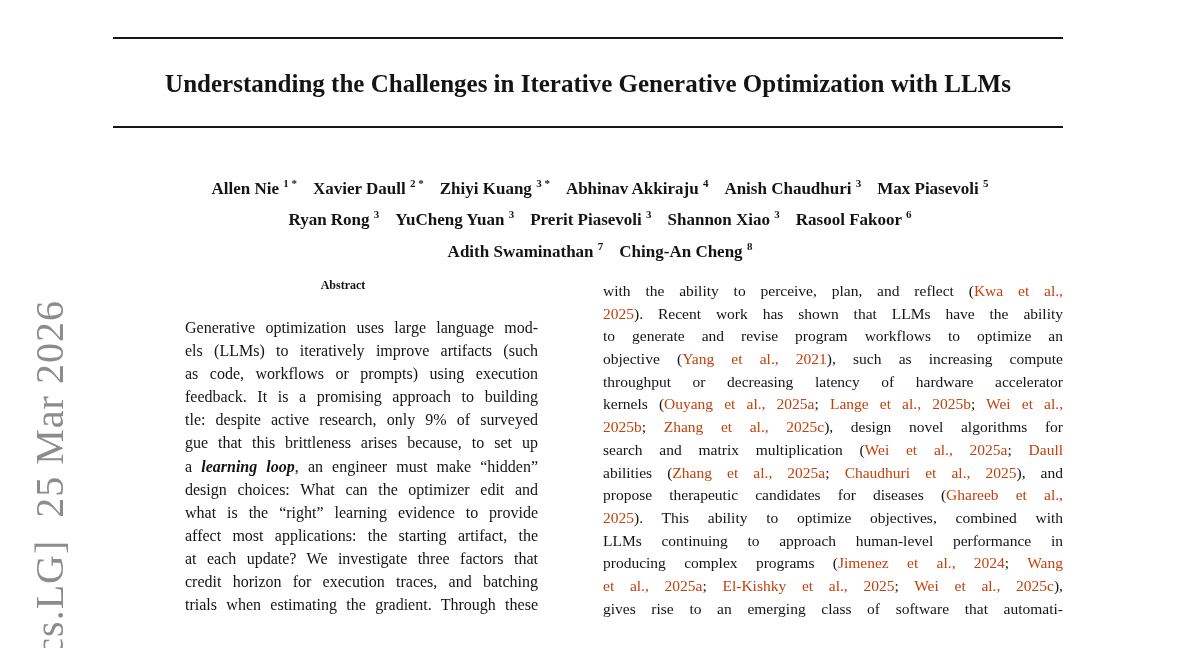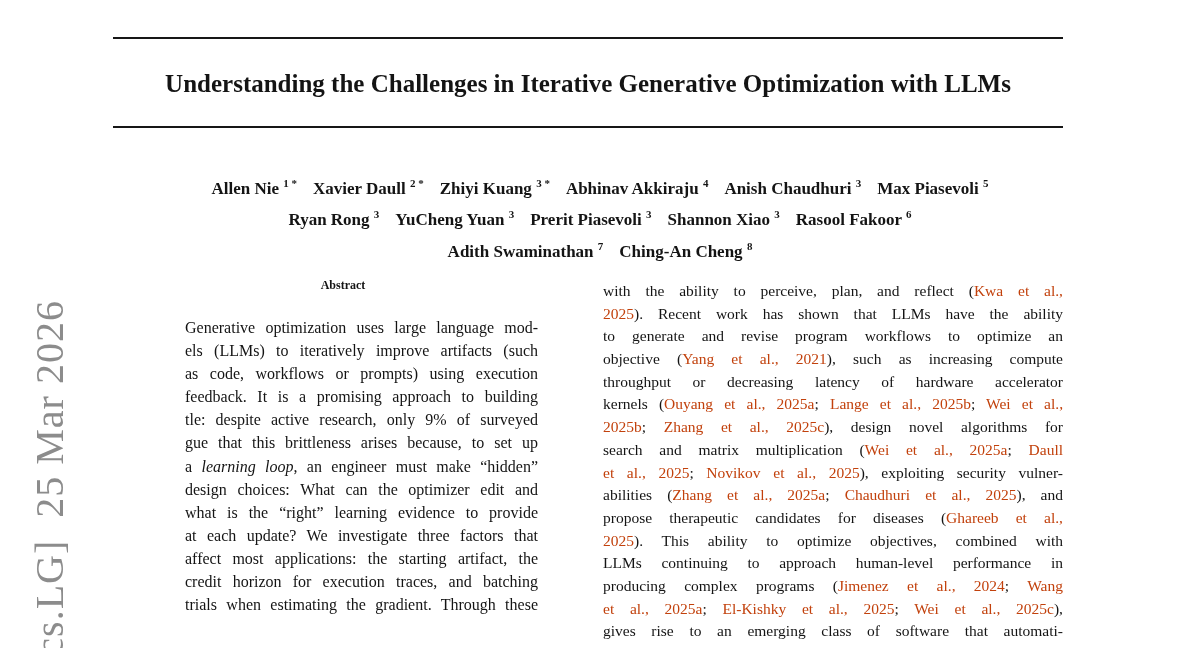--- a/index.html
+++ b/index.html
@@ -22,21 +22,21 @@
   .author{margin:0 8px;white-space:nowrap;}
   .author sup{font-size:11px;font-weight:bold;}
   .abstract-col{position:absolute;left:113px;top:272px;width:460px;}
   .abstract-heading{text-align:center;font-weight:bold;font-size:12px;line-height:26px;}
   .abstract-body{margin:18px 35px 0 35px;width:390px;font-size:16px;}
   .abstract-body .jline{line-height:23.1px;height:23.1px;margin-left:37px;}
   .intro-col{position:absolute;left:603px;top:280px;width:460px;font-size:15.5px;}
   .intro-col .jline{line-height:22.7px;height:22.7px;}
   .jline{text-align:justify;text-align-last:justify;overflow:hidden;}
   .cite{color:#c2410c;}
-  .it{font-style:italic;}
+  .it{font-style:italic;font-weight:bold;}
   .watermark{
     position:absolute;left:30px;top:670px;transform:rotate(-90deg);
     transform-origin:0 0;font-size:40px;line-height:40px;color:#8c8c8c;
     white-space:pre;letter-spacing:1px;
   }
 </style>
 </head>
 <body>
 
 <div class="page">
@@ -55,37 +55,36 @@
     <div class="abstract-body" id="abstract-body">
         <div class="jline"><span>Generative optimization uses large language mod-</span></div>
         <div class="jline"><span>els (LLMs) to iteratively improve artifacts (such</span></div>
         <div class="jline"><span>as code, workflows or prompts) using execution</span></div>
         <div class="jline"><span>feedback. It is a promising approach to building</span></div>
         <div class="jline"><span>tle: despite active research, only 9% of surveyed</span></div>
         <div class="jline"><span>gue that this brittleness arises because, to set up</span></div>
         <div class="jline"><span>a </span><span class="it">learning loop</span><span>, an engineer must make “hidden”</span></div>
         <div class="jline"><span>design choices: What can the optimizer edit and</span></div>
         <div class="jline"><span>what is the “right” learning evidence to provide</span></div>
+        <div class="jline"><span>affect most applications: the starting artifact, the</span></div>
         <div class="jline"><span>at each update? We investigate three factors that</span></div>
-        <div class="jline"><span>affect most applications: the starting artifact, the</span></div>
         <div class="jline"><span>credit horizon for execution traces, and batching</span></div>
         <div class="jline"><span>trials when estimating the gradient. Through these</span></div>
       </div>
   </div>
 
   <div class="intro-col" id="intro-col">
       <div class="jline"><span>with the ability to perceive, plan, and reflect (</span><span class="cite">Kwa et al.,</span></div>
       <div class="jline"><span class="cite">2025</span><span>). Recent work has shown that LLMs have the ability</span></div>
       <div class="jline"><span>to generate and revise program workflows to optimize an</span></div>
       <div class="jline"><span>objective (</span><span class="cite">Yang et al., 2021</span><span>), such as increasing compute</span></div>
       <div class="jline"><span>throughput or decreasing latency of hardware accelerator</span></div>
       <div class="jline"><span>kernels (</span><span class="cite">Ouyang et al., 2025a</span><span>; </span><span class="cite">Lange et al., 2025b</span><span>; </span><span class="cite">Wei et al.,</span></div>
       <div class="jline"><span class="cite">2025b</span><span>; </span><span class="cite">Zhang et al., 2025c</span><span>), design novel algorithms for</span></div>
       <div class="jline"><span>search and matrix multiplication (</span><span class="cite">Wei et al., 2025a</span><span>; </span><span class="cite">Daull</span></div>
-      <div class="jline"><span class="cite">et al., 2025</span><span>; </span><span class="cite">Novikov et al., 2025</span><span>), exploiting security vulner-</span></div>
       <div class="jline"><span>abilities (</span><span class="cite">Zhang et al., 2025a</span><span>; </span><span class="cite">Chaudhuri et al., 2025</span><span>), and</span></div>
       <div class="jline"><span>propose therapeutic candidates for diseases (</span><span class="cite">Ghareeb et al.,</span></div>
       <div class="jline"><span class="cite">2025</span><span>). This ability to optimize objectives, combined with</span></div>
       <div class="jline"><span>LLMs continuing to approach human-level performance in</span></div>
       <div class="jline"><span>producing complex programs (</span><span class="cite">Jimenez et al., 2024</span><span>; </span><span class="cite">Wang</span></div>
       <div class="jline"><span class="cite">et al., 2025a</span><span>; </span><span class="cite">El-Kishky et al., 2025</span><span>; </span><span class="cite">Wei et al., 2025c</span><span>),</span></div>
       <div class="jline"><span>gives rise to an emerging class of software that automati-</span></div>
     </div>
 
   <div class="watermark">[cs.LG]  25 Mar 2026</div>

